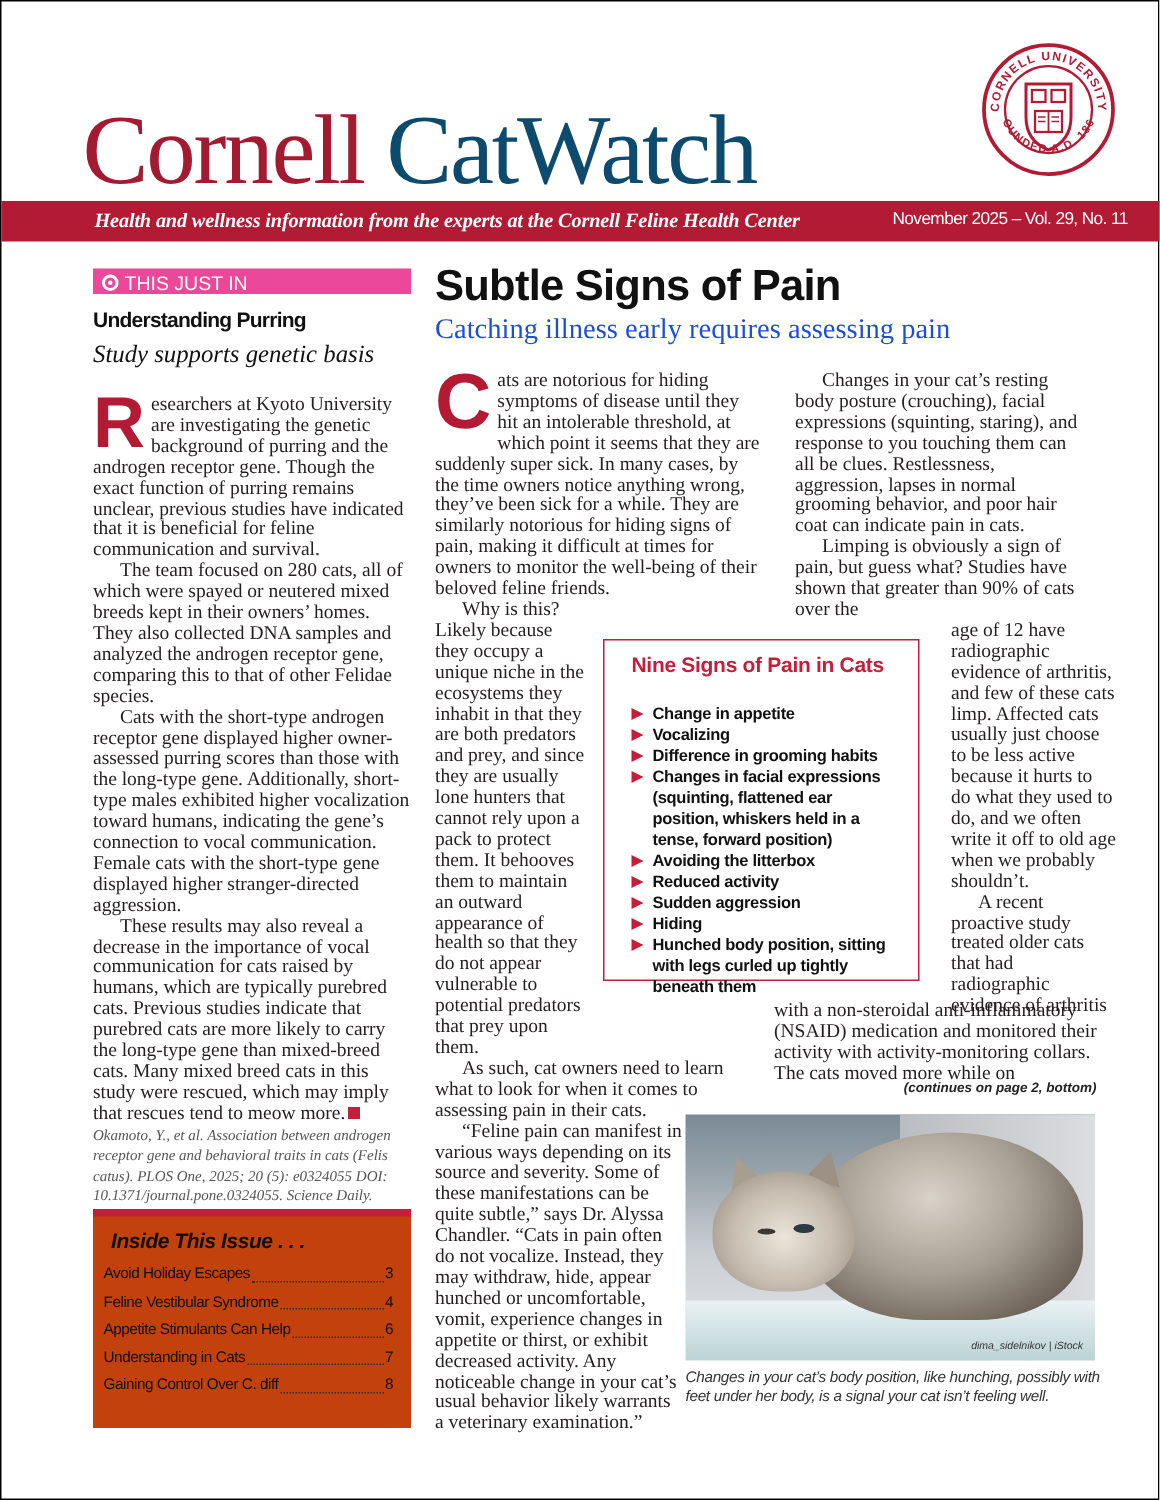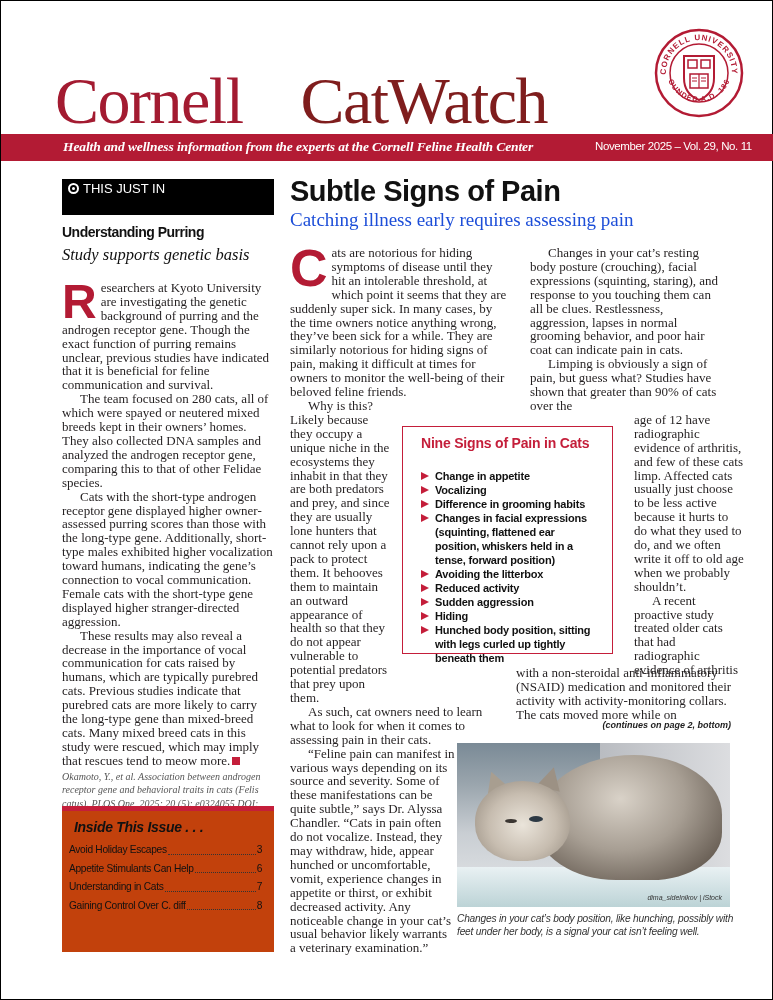--- a/index.html
+++ b/index.html
@@ -3,29 +3,29 @@
 <meta charset="utf-8">
 <style>
   * { box-sizing: border-box; margin: 0; padding: 0; }
   html, body { width: 773px; height: 1000px; background: #fff; overflow: hidden; }
   body { position: relative; font-family: "DejaVu Serif", "Liberation Serif", serif; color: #231f20; }
   .page { position: absolute; left: 0; top: 0; width: 773px; height: 1000px; border: 1px solid #000; background: #fff; }
 
   
   .masthead-title { position: absolute; left: 54px; top: 60px; font-family: "Liberation Serif", serif; font-size: 66px; line-height: 80px; letter-spacing: -1.5px; white-space: nowrap; }
   .masthead-title .red { color: #a31b31; }
-  .masthead-title .black { color: #7f1d1d; margin-left: 43px; }
+  .masthead-title .black { color: #0c4a6e; }
   .seal { position: absolute; left: 653px; top: 27px; width: 90px; height: 90px; }
   .banner { position: absolute; left: 0; top: 133px; width: 773px; height: 27px; background: #b31b34; color: #fff; }
   .banner .tagline { position: absolute; left: 62px; top: 5px; font-family: "Liberation Serif", serif; font-style: italic; font-weight: bold; font-size: 13.5px; letter-spacing: -0.1px; }
   .banner .issue { position: absolute; left: 594px; top: 6px; font-family: "Liberation Sans", sans-serif; font-size: 11.5px; letter-spacing: -0.4px; }
 
   
   .left { position: absolute; left: 61px; top: 178px; width: 212px; }
-  .kicker { background: #000000; color: #fff; height: 36px; font-family: "Liberation Sans", sans-serif; font-size: 13px; line-height: 19px; padding-left: 6px; }
+  .kicker { background: #ec4899; color: #fff; height: 17px; font-family: "Liberation Sans", sans-serif; font-size: 13px; line-height: 19px; padding-left: 6px; }
   .kicker .ic { display: inline-block; width: 11px; height: 11px; border: 2px solid #fff; border-radius: 50%; position: relative; top: 1px; margin-right: 4px; }
   .kicker .ic::after { content: ""; position: absolute; left: 2px; top: 2px; width: 3px; height: 3px; border-radius: 50%; background: #fff; }
   .left h2 { font-family: "Liberation Sans", sans-serif; font-weight: bold; font-size: 14px; line-height: 26px; margin-top: 4px; color: #111; letter-spacing: -0.5px; }
   .left .dek { font-family: "Liberation Serif", serif; font-style: italic; font-size: 16.5px; line-height: 20px; color: #111; }
   .body { font-family: "Liberation Serif", serif; font-size: 13px; line-height: 13.9px; color: #231f20; }
   .body p { text-indent: 18px; }
   .body p.first { text-indent: 0; }
   .left .body { margin-top: 16px; }
   .dropcap { float: left; font-family: "Liberation Sans", sans-serif; font-weight: bold; color: #b31b34; font-size: 48px; line-height: 40px; margin: 1px 4px 0 0; height: 40px; }
   .endmark { display: inline-block; width: 8px; height: 8px; background: #c41e3a; margin-left: 2px; }
@@ -128,20 +128,25 @@
 
   <div class="toc">
     <h3>Inside This Issue . . .</h3>
     <ul>
       <li>
           <span class="t">Avoid Holiday Escapes</span>
           <span class="dots"></span>
           <span class="pg">3</span>
         </li>
       <li>
+          <span class="t">Feline Vestibular Syndrome</span>
+          <span class="dots"></span>
+          <span class="pg">4</span>
+        </li>
+      <li>
           <span class="t">Appetite Stimulants Can Help</span>
           <span class="dots"></span>
           <span class="pg">6</span>
         </li>
       <li>
           <span class="t">Understanding in Cats</span>
           <span class="dots"></span>
           <span class="pg">7</span>
         </li>
       <li>

